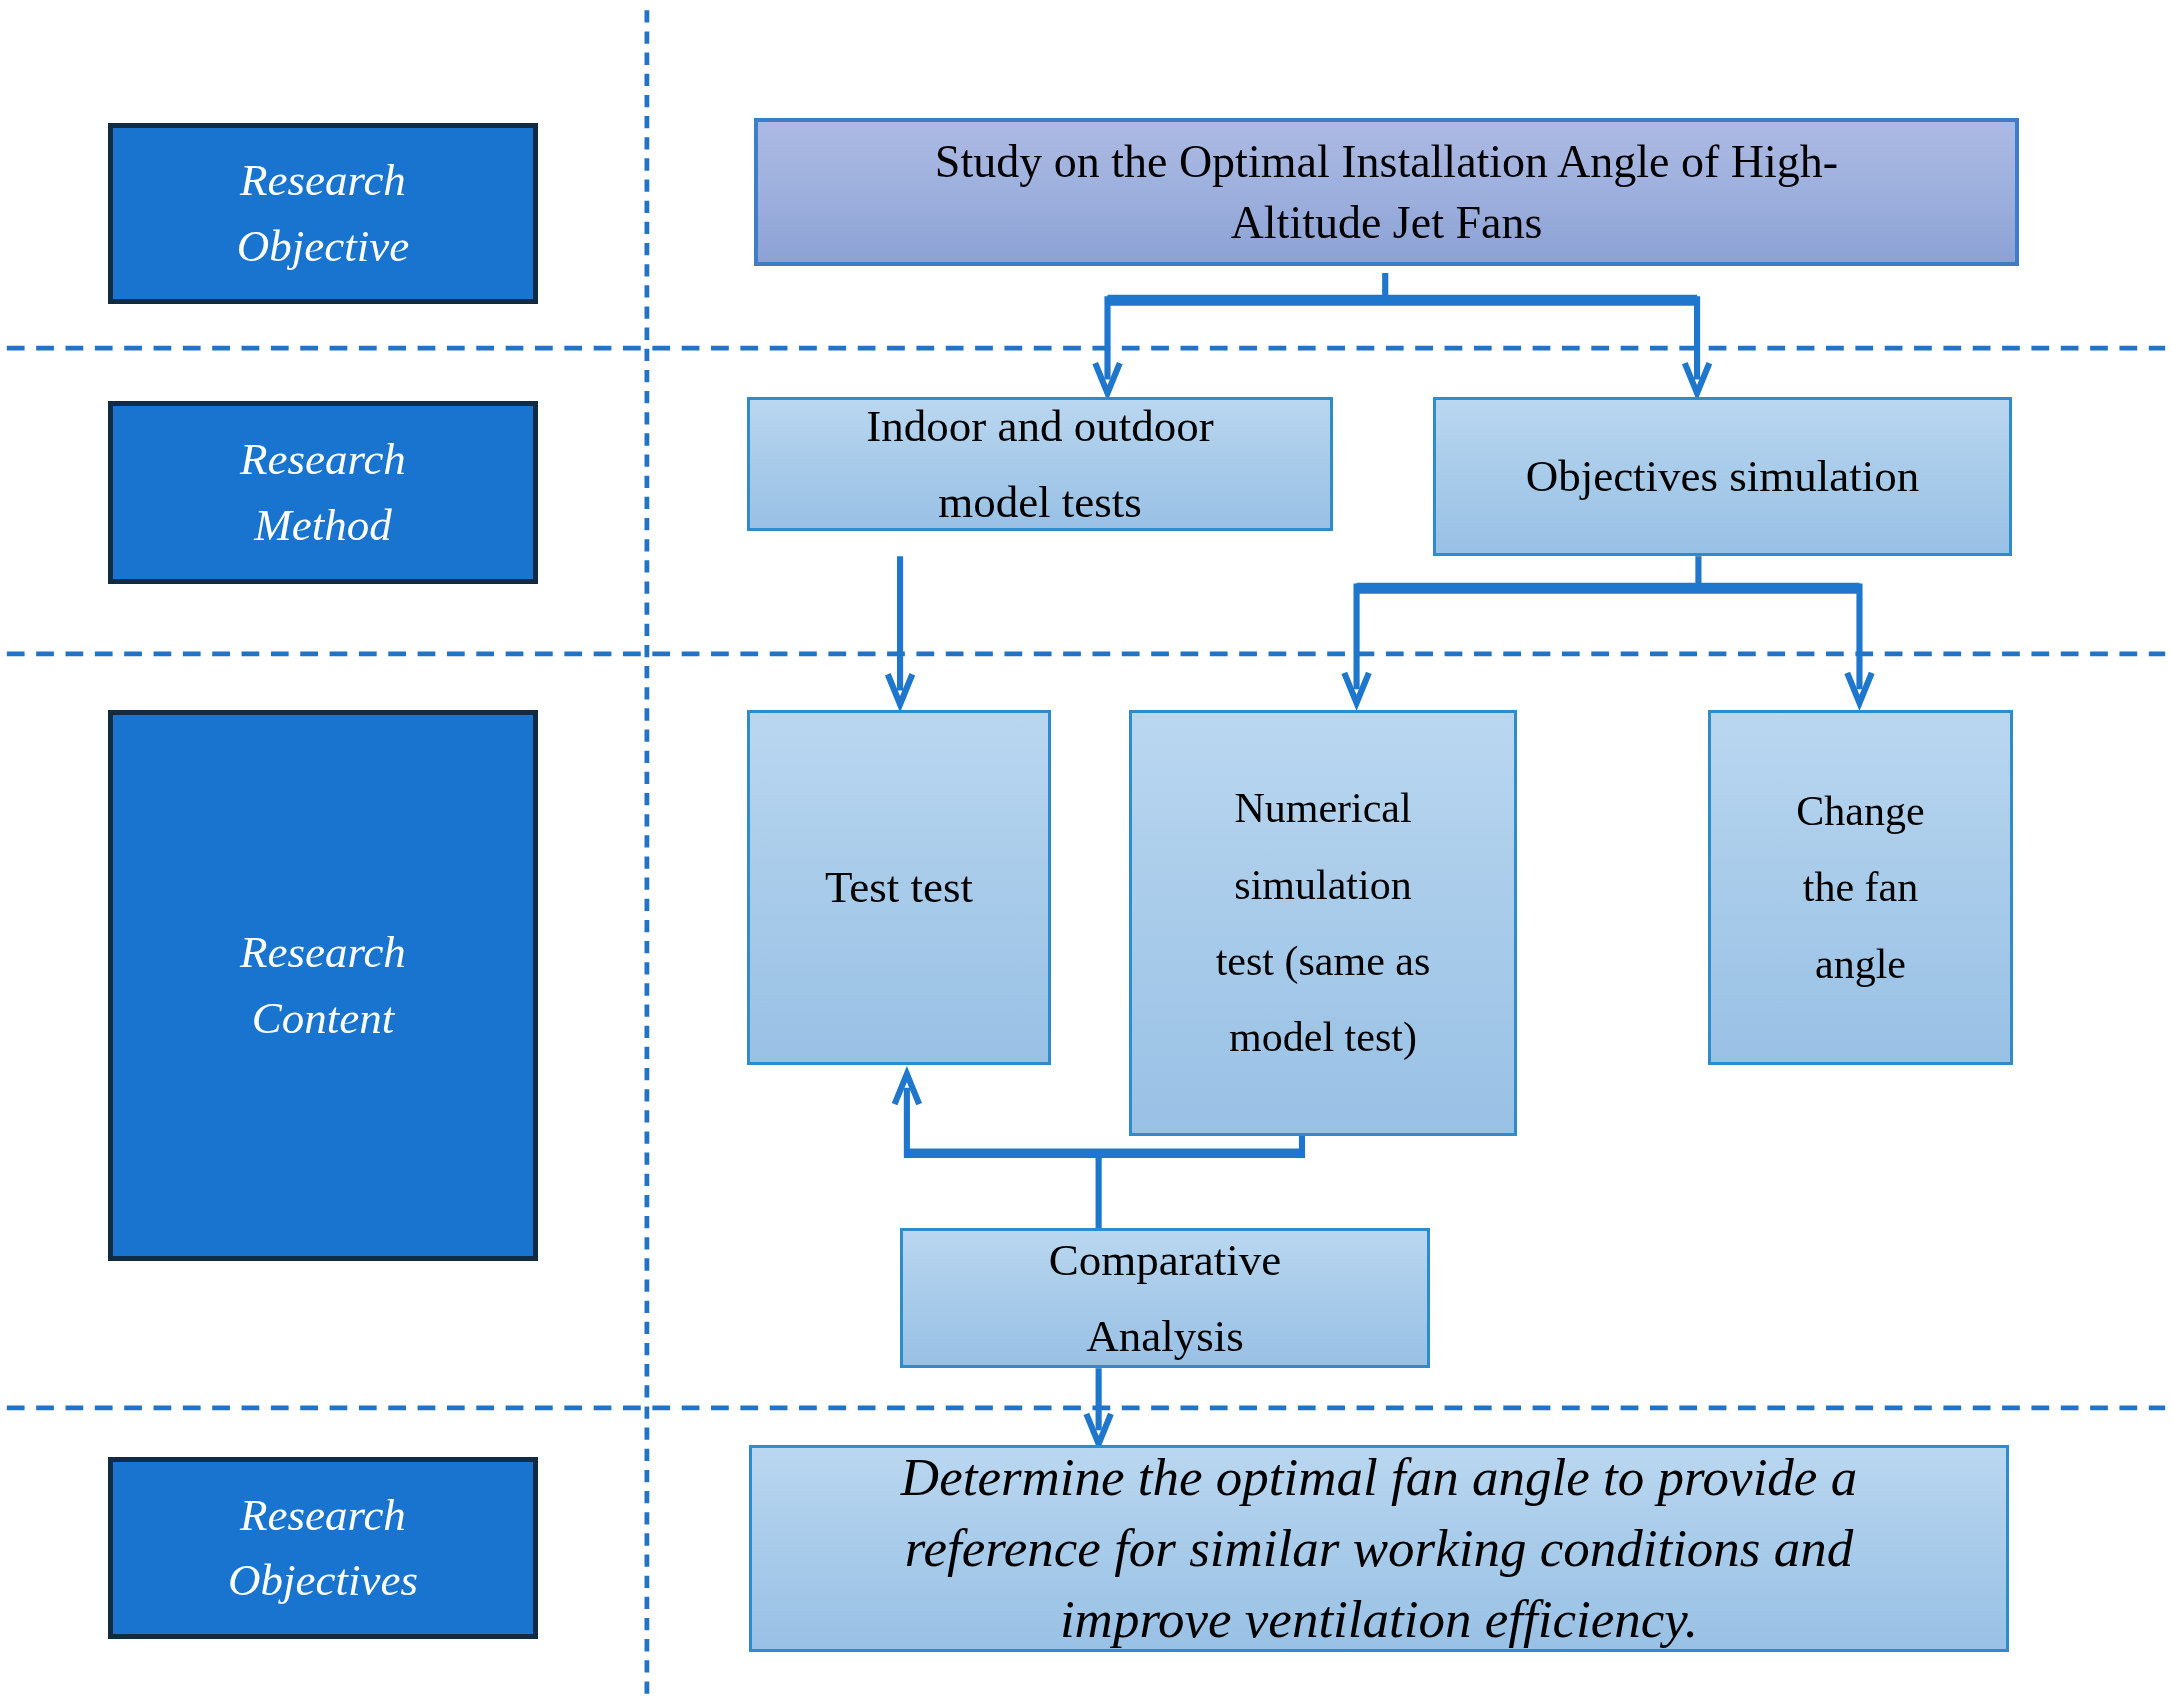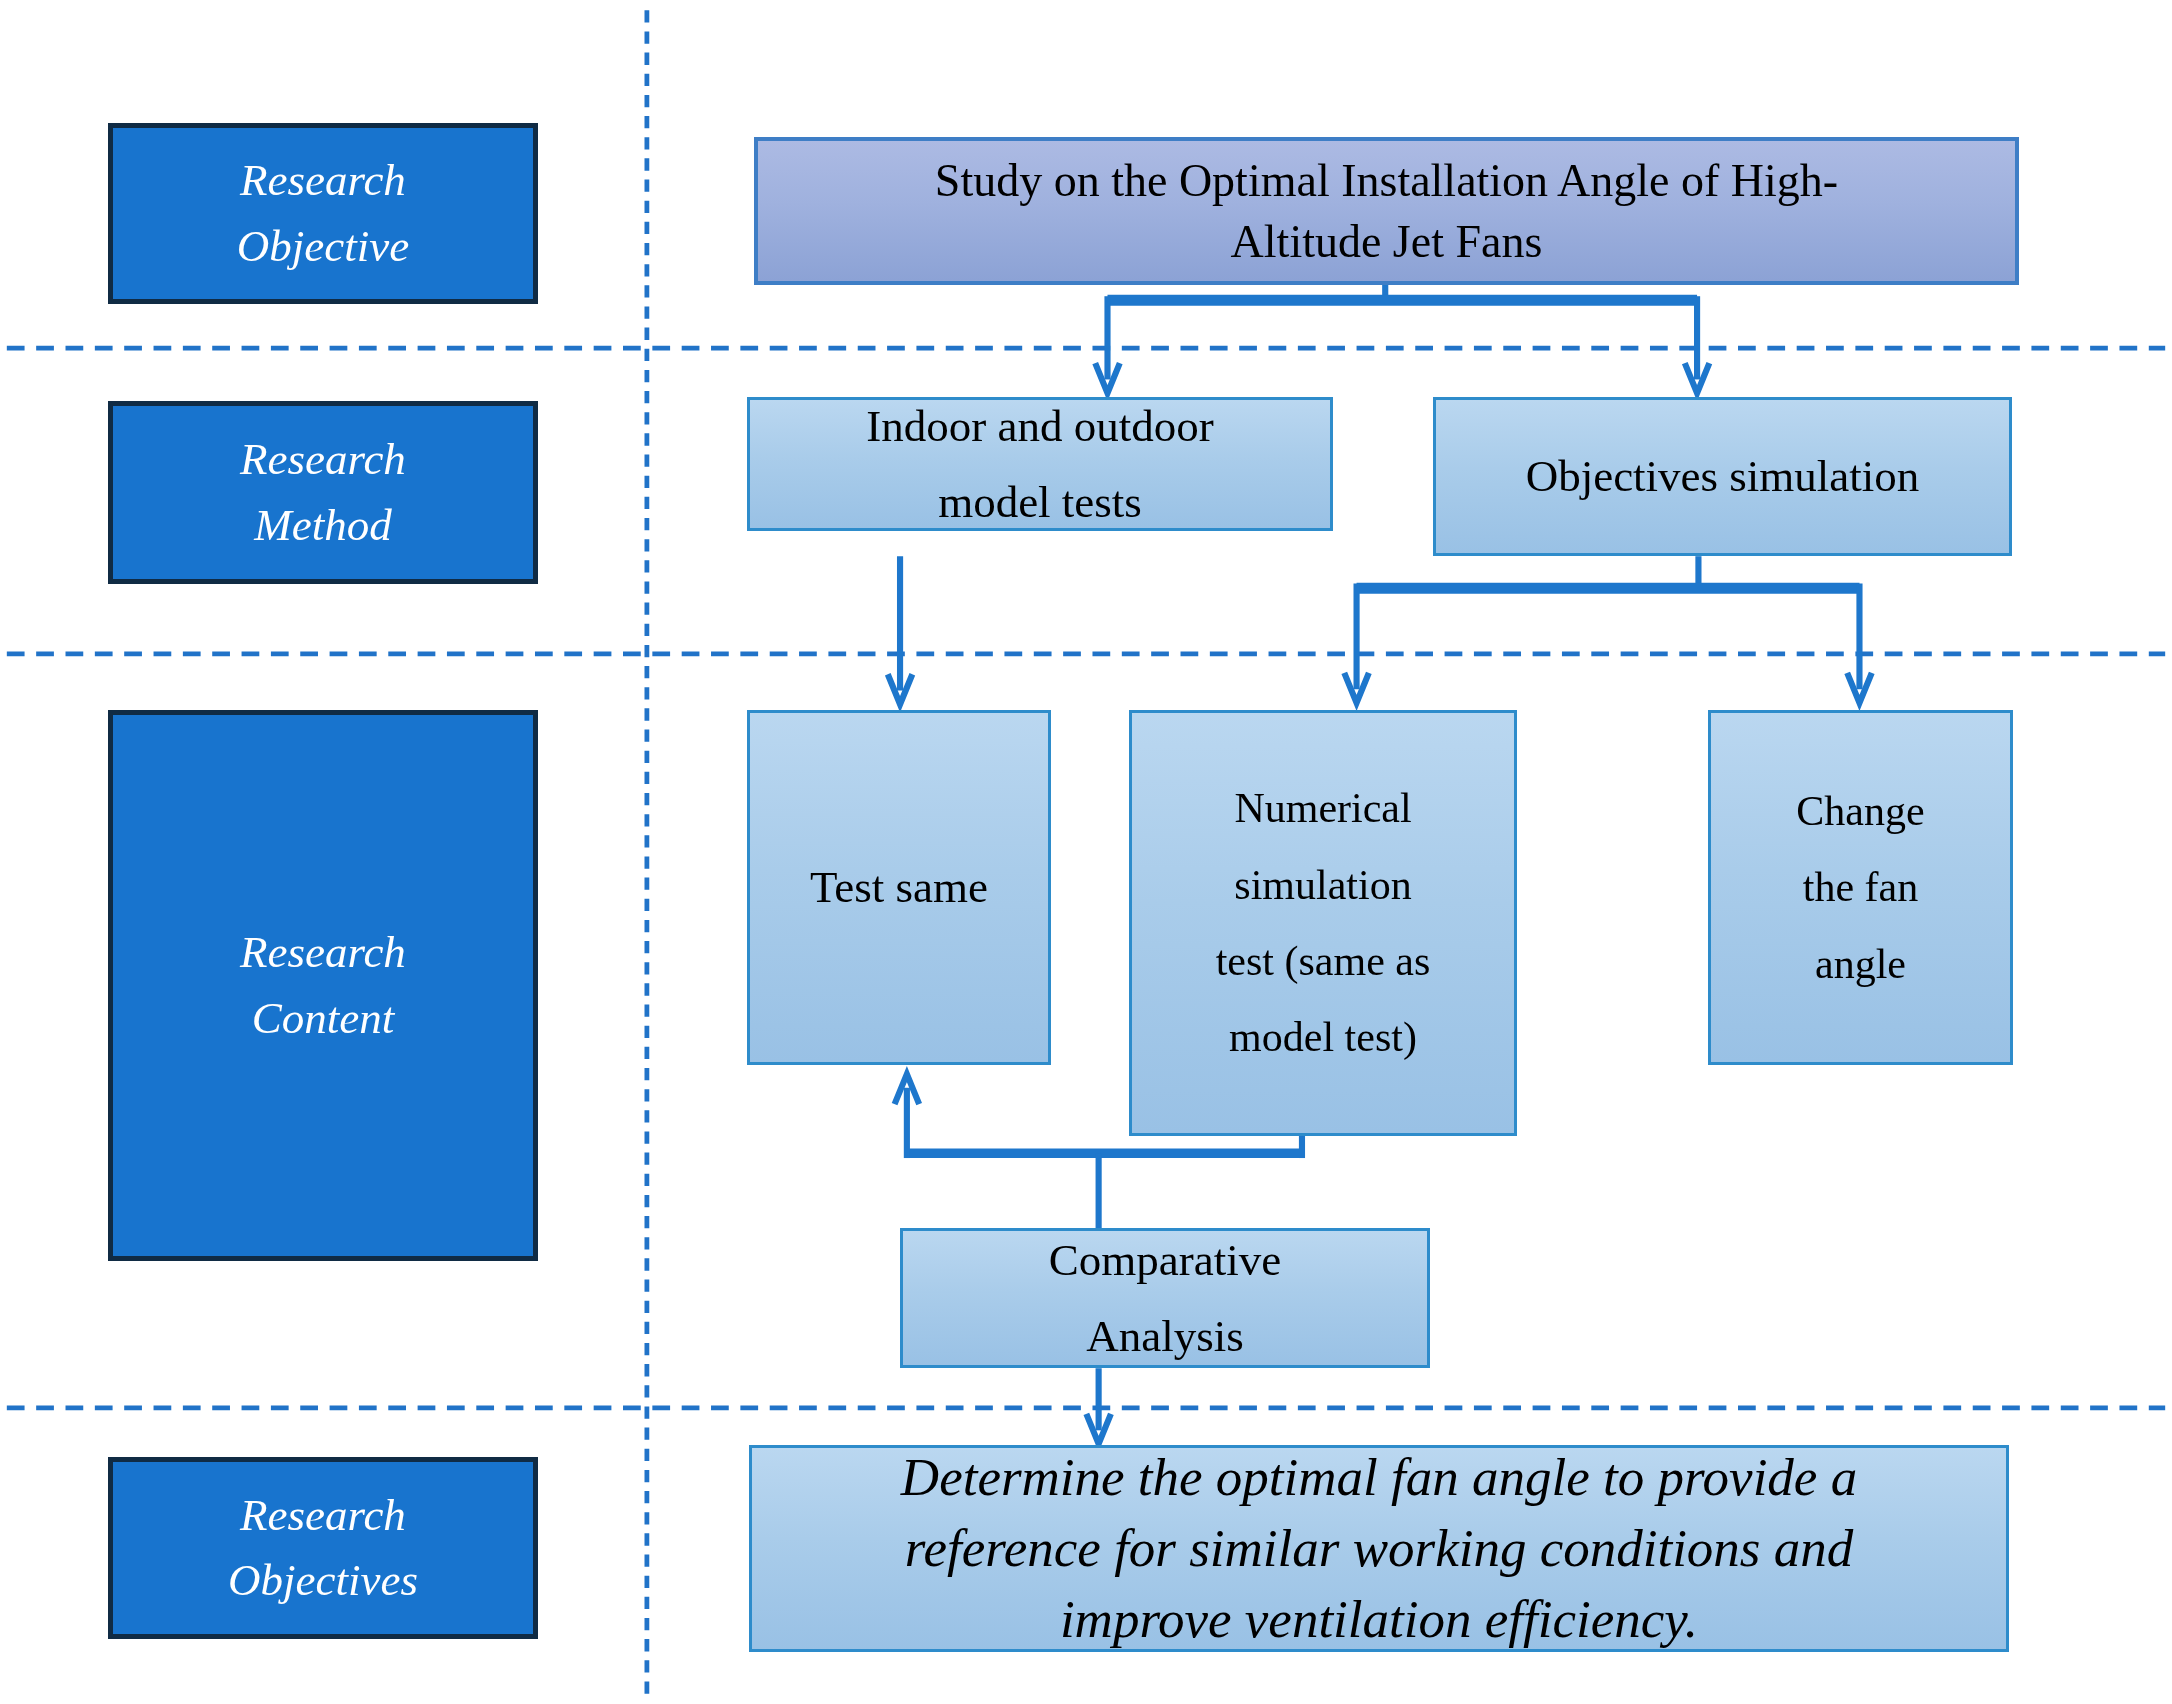--- a/index.html
+++ b/index.html
@@ -127,35 +127,35 @@
   </div>
   <div class="box dark-box" style="left:108px; top:710px; width:430px; height:551px;">
     <span>Research
 Content</span>
   </div>
   <div class="box dark-box" style="left:108px; top:1457px; width:430px; height:182px;">
     <span>Research
 Objectives</span>
   </div>
 
-  <div class="box title-box" style="left:754px; top:137px; width:1265px; height:148px;">
+  <div class="box title-box" style="left:754px; top:118px; width:1265px; height:148px;">
     <span>Study on the Optimal Installation Angle of High-
 Altitude Jet Fans</span>
   </div>
 
   <div class="box light-box" style="left:747px; top:397px; width:586px; height:134px;">
     <span>Indoor and outdoor
 model tests</span>
   </div>
   <div class="box light-box" style="left:1433px; top:397px; width:579px; height:159px;">
     <span>Objectives simulation</span>
   </div>
 
   <div class="box light-box" style="left:747px; top:710px; width:304px; height:355px;">
-    <span>Test same</span>
+    <span>Test test</span>
   </div>
   <div class="box light-box content-tall" style="left:1129px; top:710px; width:388px; height:426px;justify-content:flex-end;">
     <span>Numerical
 simulation
 test (same as
 model test)</span>
   </div>
   <div class="box light-box content-tall" style="left:1708px; top:710px; width:305px; height:355px;justify-content:flex-end;">
     <span>Change
 the fan

